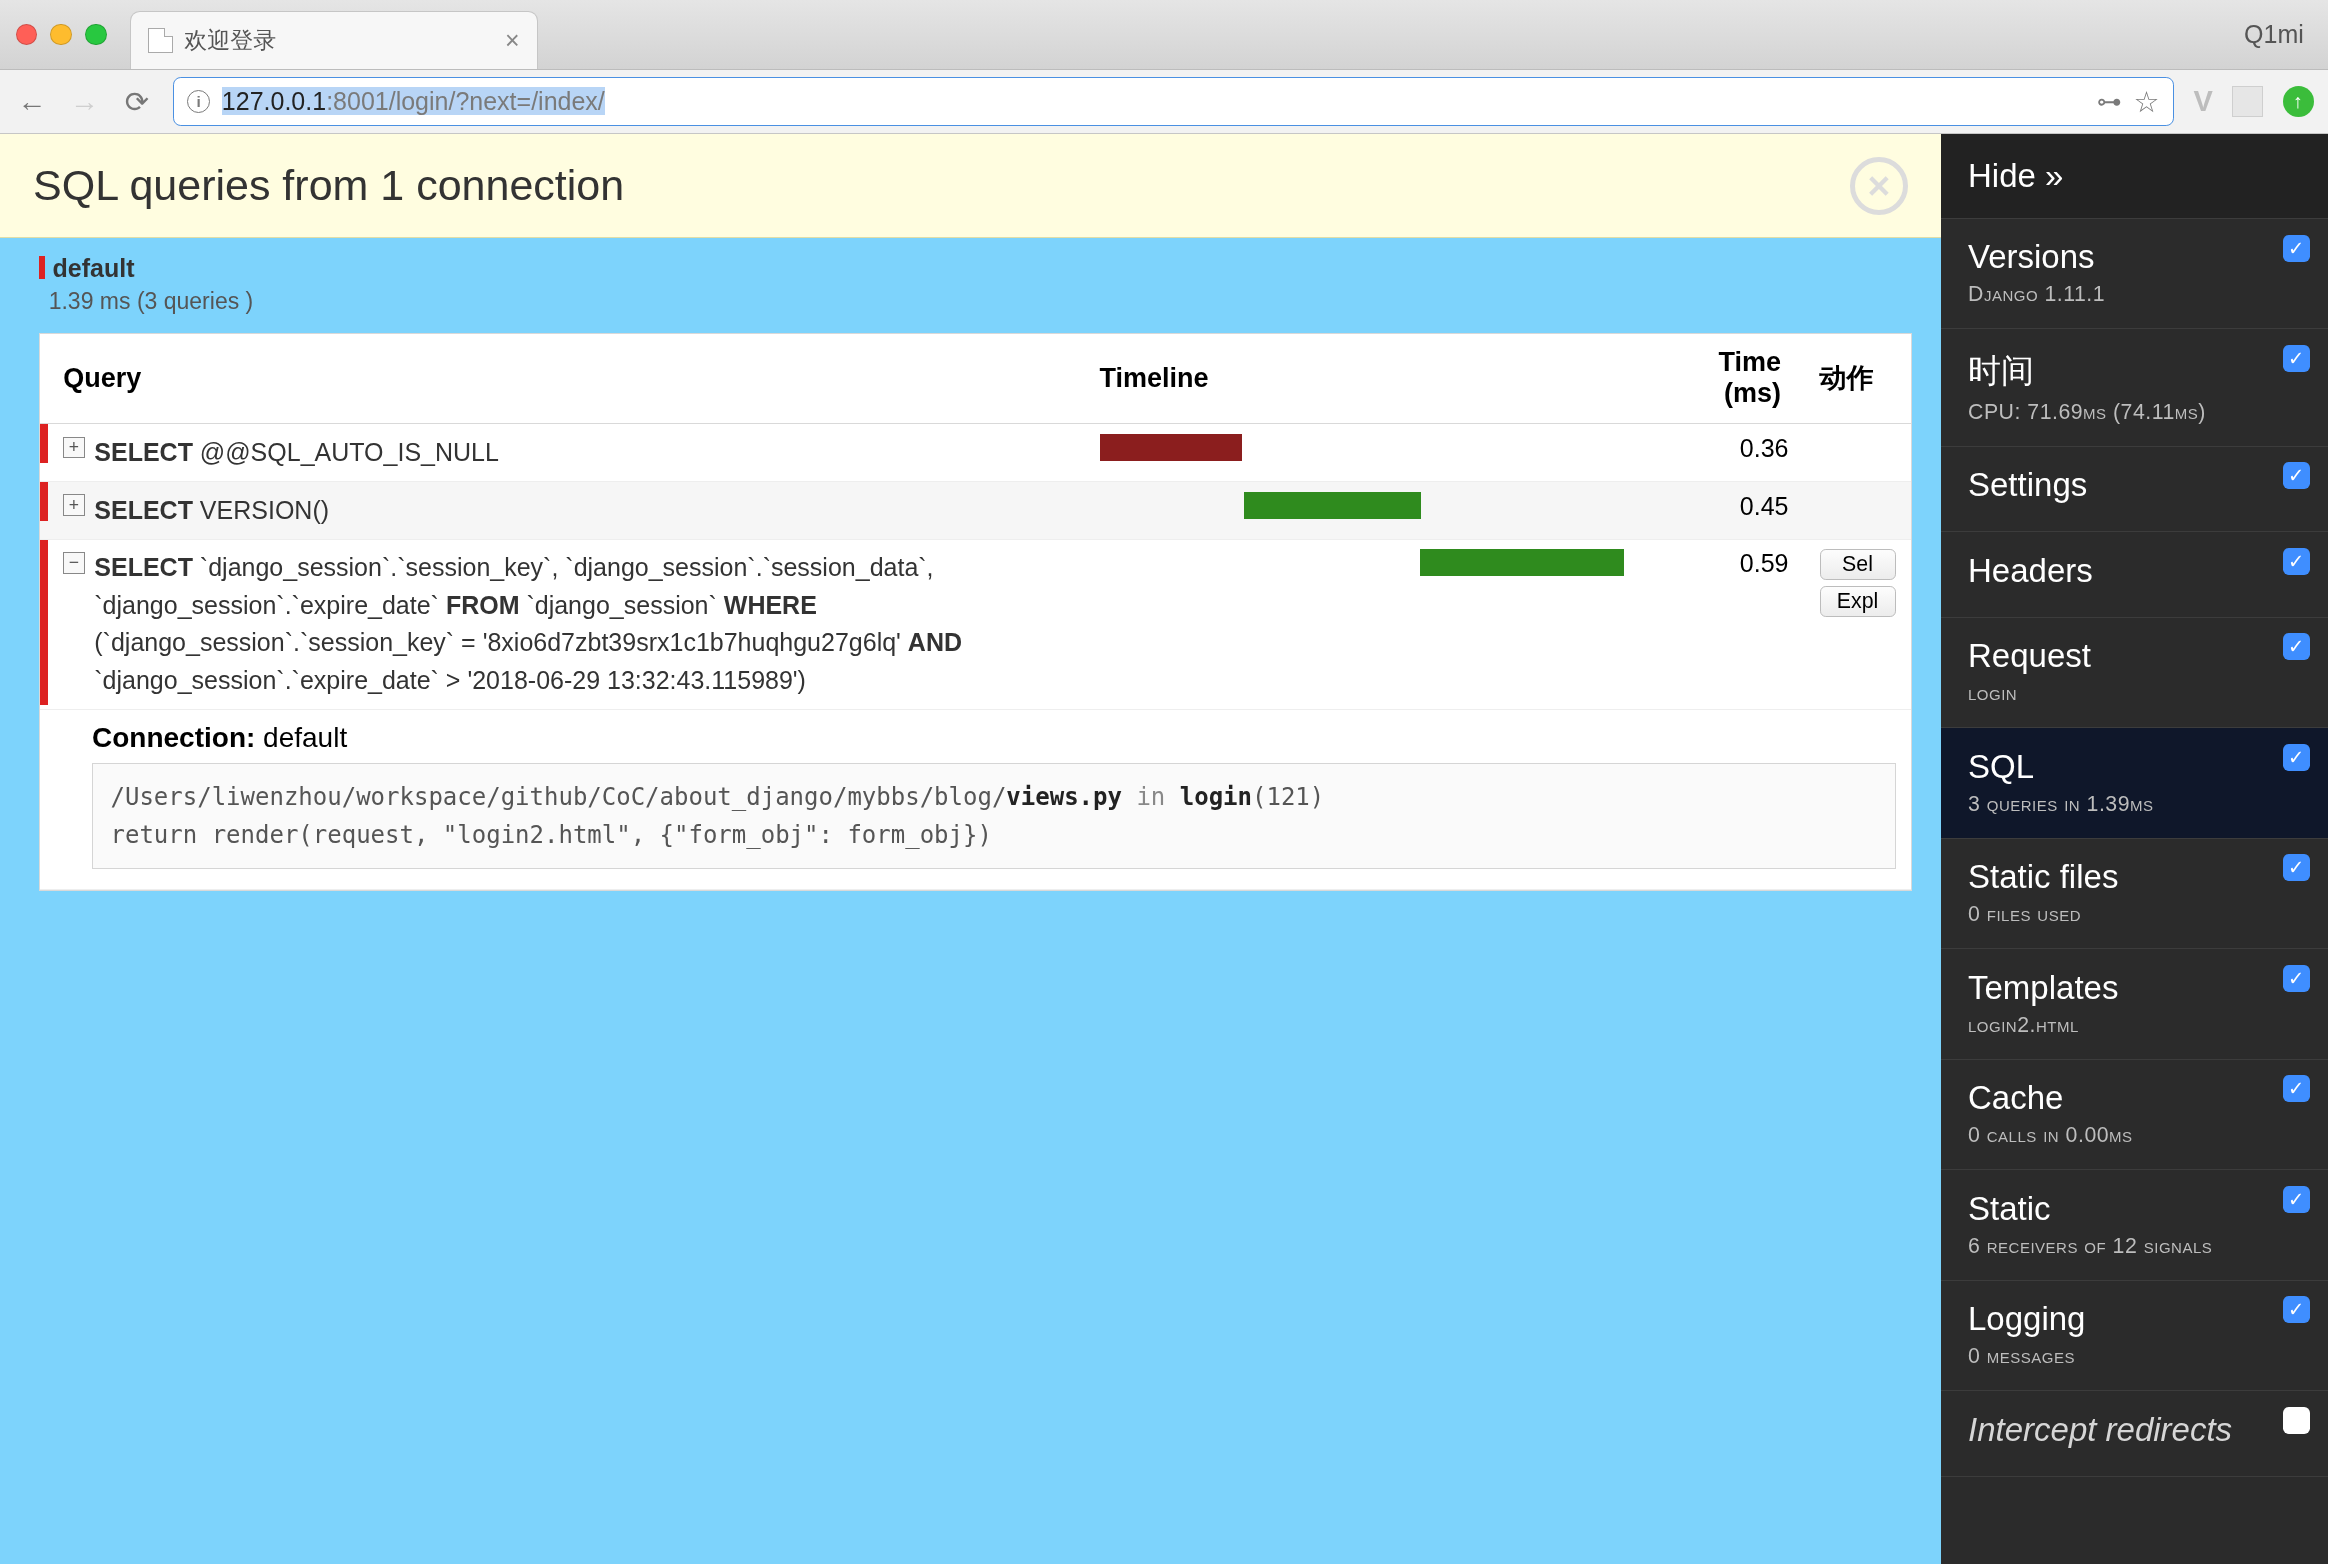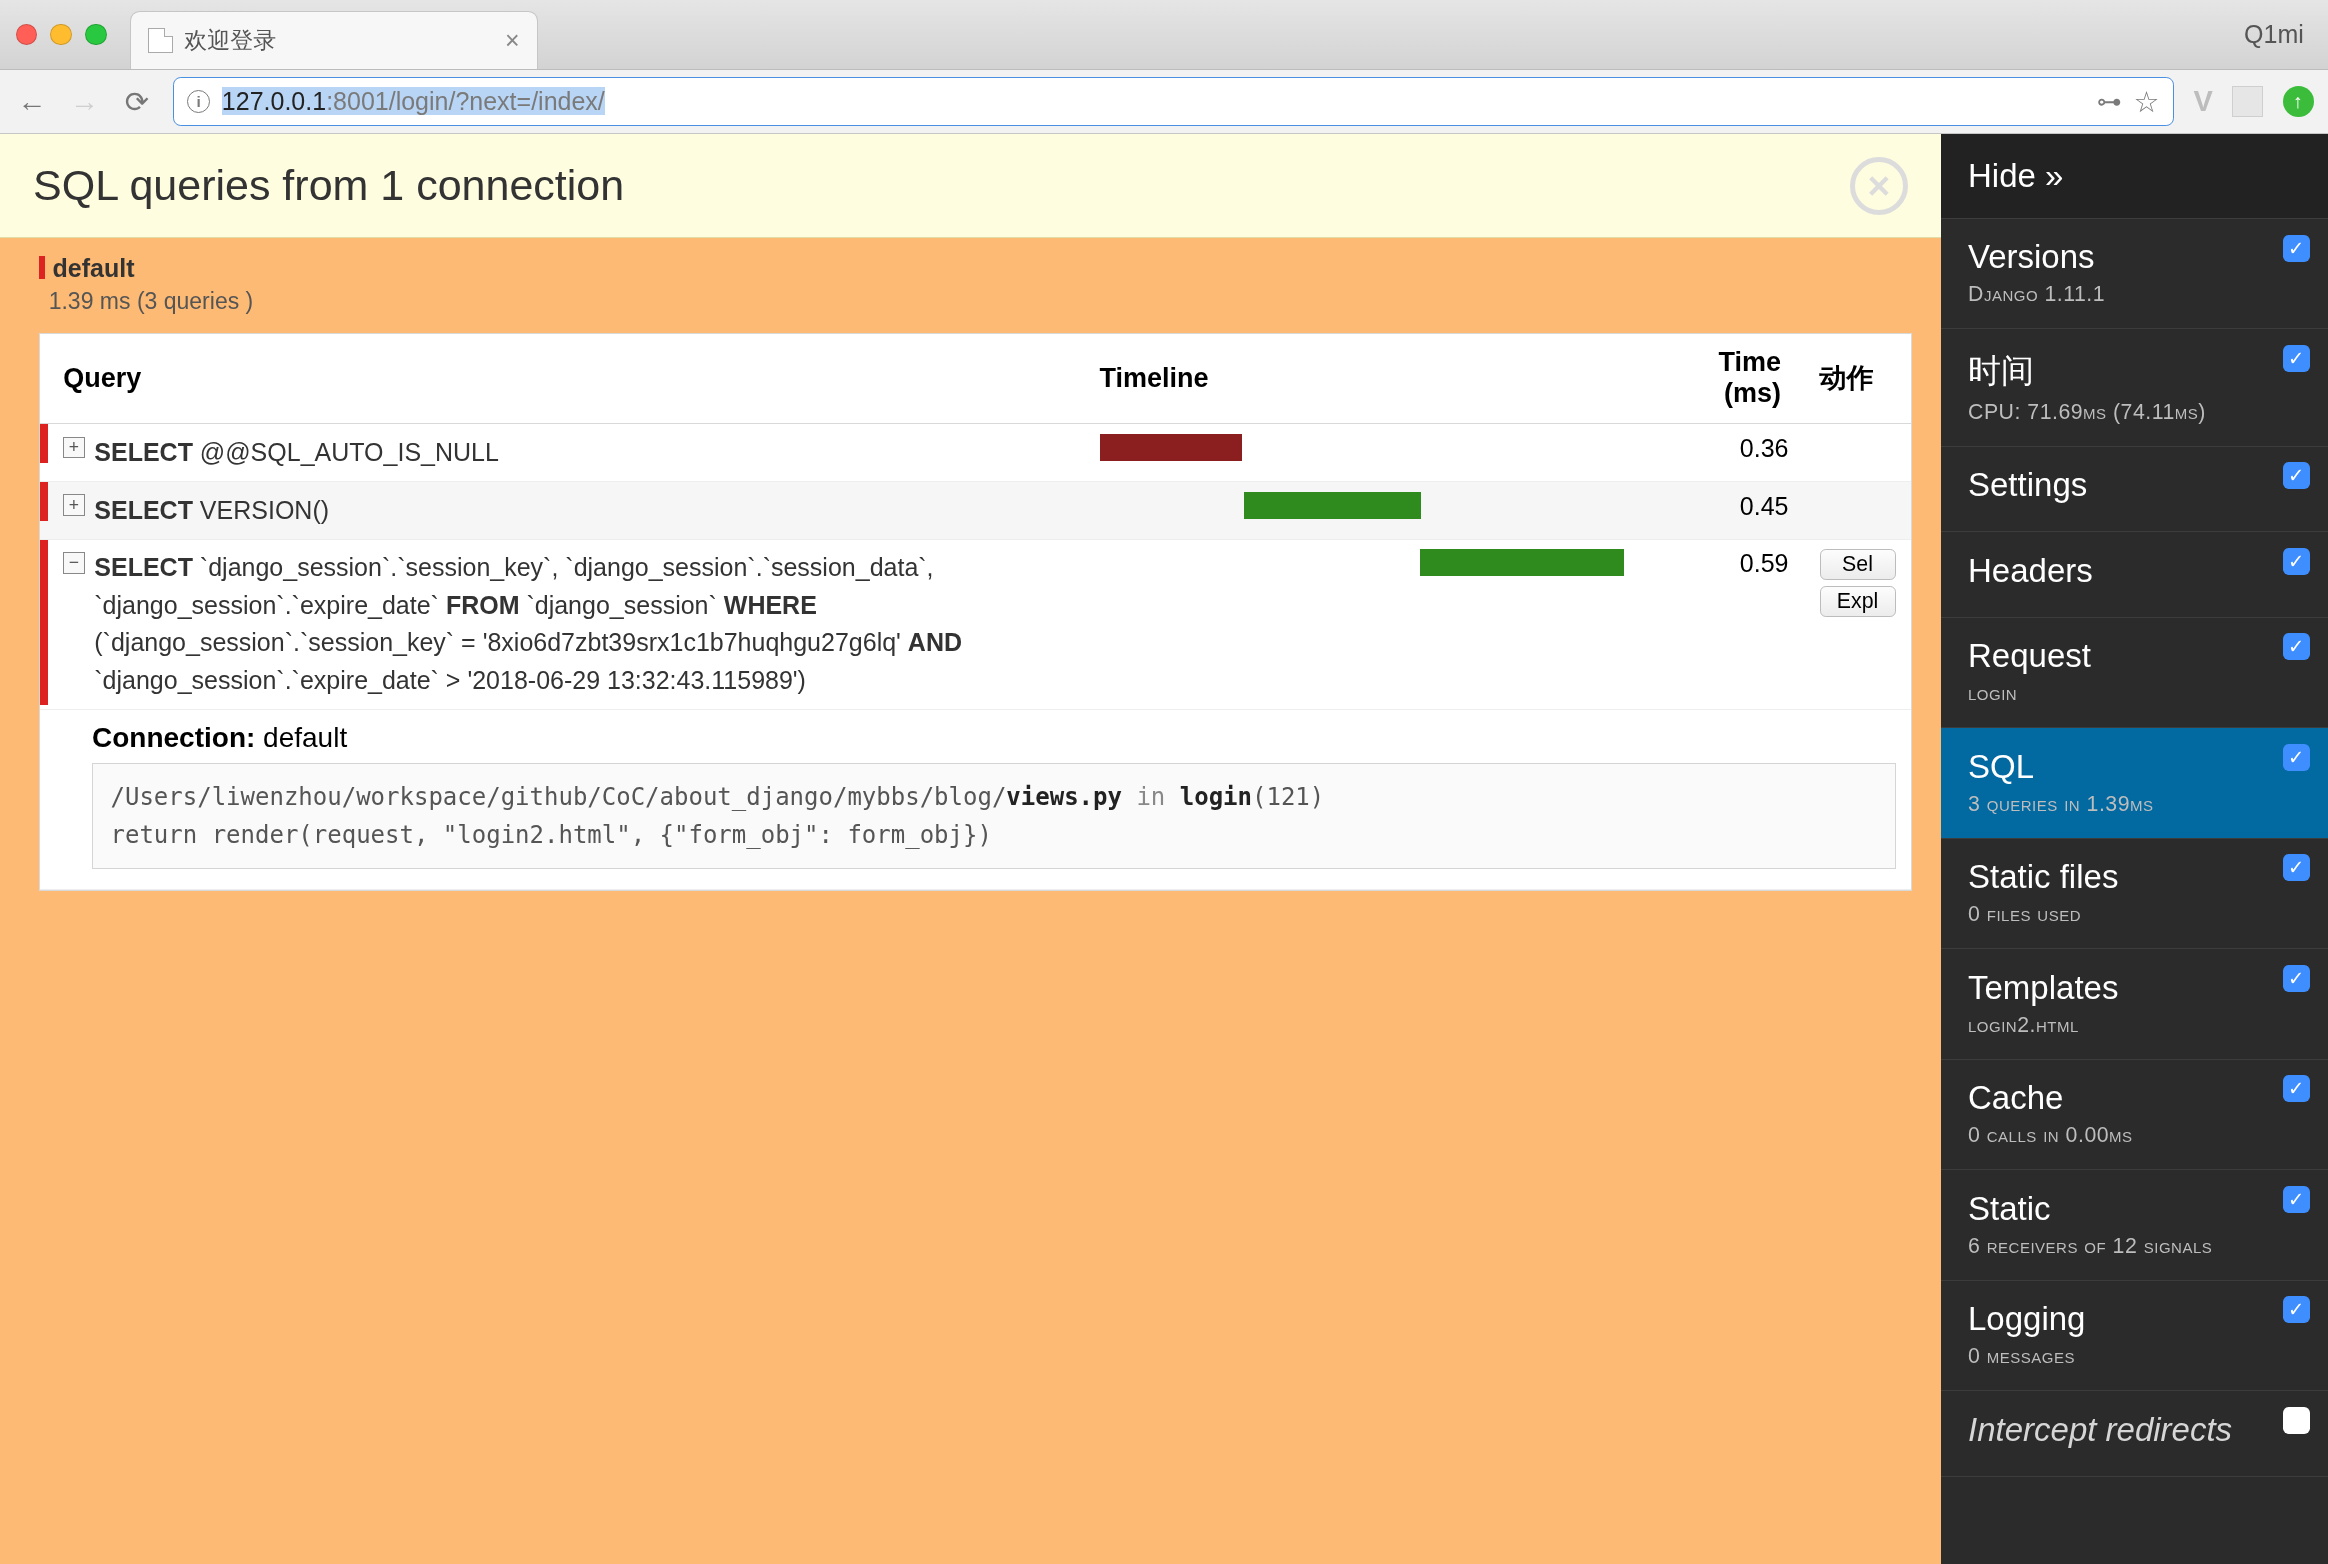--- a/index.html
+++ b/index.html
@@ -35,26 +35,26 @@
 .content { flex:1; display:flex; background:#e8e8e8; position:relative; overflow:hidden; }
 
 
 .debugbar { width: 388px; background:#2b2b2b; color:#fff; display:flex; flex-direction:column; font-size:27px; overflow-y:auto; flex-shrink:0; position:relative;}
 .debugbar .panel { border-bottom:1px solid #3c3c3c; padding:19.4px 27px 21.3px 27px; position:relative; cursor:pointer; }
 .debugbar .panel.hide-panel { padding:23px 27px; font-size:33px; background:#222; }
 .debugbar .panel .title { font-size:33px; color:#fff; margin-bottom:5.8px; }
 .debugbar .panel .sub { font-size:21.3px; color:#bdbdbd; font-variant: small-caps; letter-spacing: 0.5px;}
 .debugbar .panel .check { position:absolute; top:15.5px; right:19.4px; width:27px; height:27px; background:#3f8eff; border-radius:5.8px; display:flex; align-items:center; justify-content:center; color:#fff; font-size:19.4px;}
 .debugbar .panel .check.off { background:#fff; }
-.debugbar .panel.active { background:#0369a1; }
+.debugbar .panel.active { background:#0f172a; }
 .debugbar .panel.active::before { content:''; position:absolute; left:-19.4px; top:50%; transform:translateY(-50%); border:19.4px solid transparent; border-left-color:#e8e8e8; }
 .debugbar .panel.intercept .title { font-style: italic; color:#d6d6d6;}
 
 
-.main { flex:1; display:flex; flex-direction:column; background:#fdba74; }
+.main { flex:1; display:flex; flex-direction:column; background:#7dd3fc; }
 .header { background:#fffde0; padding:27px 33px; display:flex; align-items:center; border-bottom:1px solid #e0dda6; position:relative;}
 .header h1 { font-size:43px; font-weight:400; color:#333; }
 .header .close { position:absolute; right:33px; top:50%; transform:translateY(-50%); width:58px; height:58px; border-radius:50%; border:5.8px solid #dcdcdc; display:flex; align-items:center; justify-content:center; color:#dcdcdc; font-size:39px; font-weight:bold;}
 
 .conn-info { padding:15.5px 39px 7.8px 39px; font-size:25px; color:#333; }
 .conn-info .redbar { display:inline-block; width:5.8px; height:23px; background:#d22; margin-right:7.8px; vertical-align:-2.9px;}
 .conn-info .stats { color:#555; margin-top:5.8px; margin-left:9.7px; font-size:23px;}
 
 .table-wrap { margin:9.7px 29px 0 39px; background:#fff; border:1px solid #d9d9d9; }
 table { width:100%; border-collapse:collapse; font-size:25px; }

